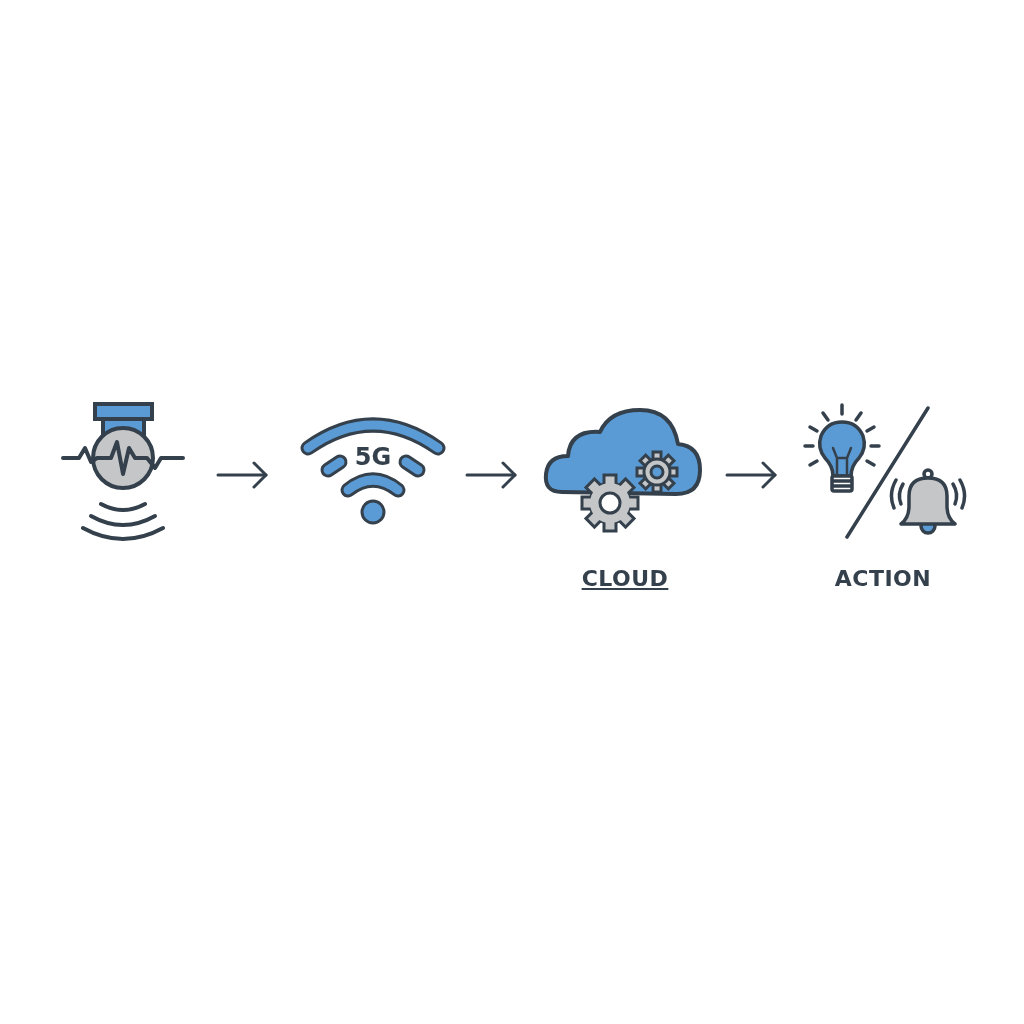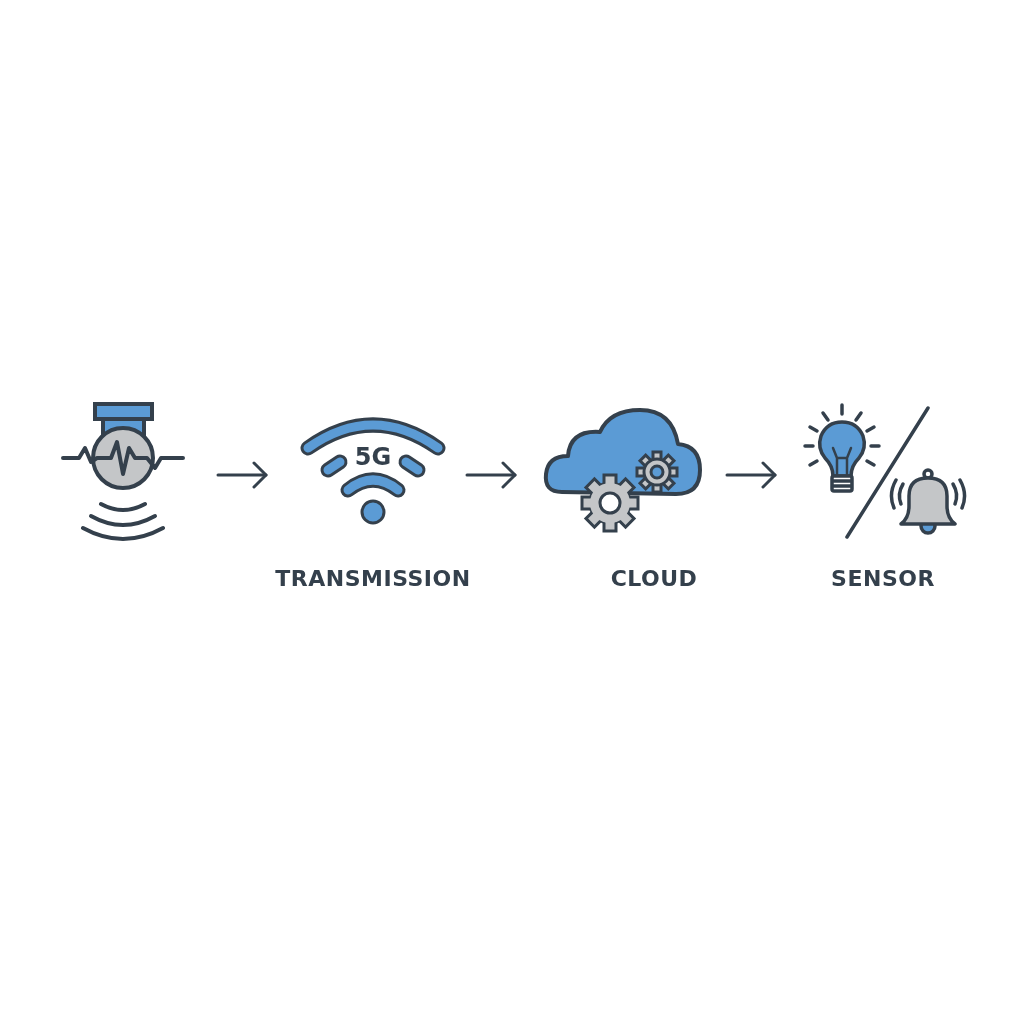--- a/index.html
+++ b/index.html
@@ -36,23 +36,20 @@
     <path d="M10,38 Q75,-8 140,38" fill="none" stroke="#5b9bd5" stroke-width="9" stroke-linecap="round"></path>
     <path d="M30,60 L42,52" fill="none" stroke="#34404c" stroke-width="15" stroke-linecap="round"></path>
     <path d="M30,60 L42,52" fill="none" stroke="#5b9bd5" stroke-width="9" stroke-linecap="round"></path>
     <path d="M108,52 L120,60" fill="none" stroke="#34404c" stroke-width="15" stroke-linecap="round"></path>
     <path d="M108,52 L120,60" fill="none" stroke="#5b9bd5" stroke-width="9" stroke-linecap="round"></path>
     <path d="M50,80 Q75,60 100,80" fill="none" stroke="#34404c" stroke-width="15" stroke-linecap="round"></path>
     <path d="M50,80 Q75,60 100,80" fill="none" stroke="#5b9bd5" stroke-width="9" stroke-linecap="round"></path>
     <circle cx="75" cy="102" r="11" fill="#5b9bd5" stroke="#34404c" stroke-width="3"></circle>
     <text x="75" y="55" text-anchor="middle" font-family="DejaVu Sans, sans-serif" font-weight="bold" font-size="24" fill="#34404c">5G</text>
   </svg>
-  <div class="label" style="left:248px;top:562px;width:250px;">
-    <div>TRANSMISSION</div>
-  </div>
 
   <svg class="arrow" style="left:463px;top:460px;" width="56" height="30" viewBox="0 0 56 30">
     <line x1="4" y1="15" x2="52" y2="15" stroke="#34404c" stroke-width="3" stroke-linecap="round"></line>
     <polyline points="40,3 52,15 40,27" fill="none" stroke="#34404c" stroke-width="3" stroke-linecap="round" stroke-linejoin="round"></polyline>
   </svg>
 
   <svg class="icon" style="left:540px;top:400px;" width="170" height="140" viewBox="0 0 170 140">
     <path d="M22,92 Q4,92 6,74 Q8,56 28,56 Q30,30 60,32 Q70,10 100,10 Q132,10 138,44 Q160,46 160,70 Q160,94 136,94 Z" fill="#5b9bd5" stroke="#34404c" stroke-width="4" stroke-linejoin="round"></path>
     <g transform="translate(70,103)">
       <g fill="#c4c6c8" stroke="#34404c" stroke-width="3">
@@ -79,21 +76,21 @@
         <rect x="11" y="-4" width="9" height="8"></rect>
         <rect x="-4" y="-20" width="8" height="9" transform="rotate(45)"></rect>
         <rect x="-4" y="-20" width="8" height="9" transform="rotate(135)"></rect>
         <rect x="-4" y="-20" width="8" height="9" transform="rotate(225)"></rect>
         <rect x="-4" y="-20" width="8" height="9" transform="rotate(315)"></rect>
       </g>
       <circle r="13" fill="#c4c6c8" stroke="#34404c" stroke-width="3"></circle>
       <circle r="6" fill="#5b9bd5" stroke="#34404c" stroke-width="3"></circle>
     </g>
   </svg>
-  <div class="label" style="left:539px;top:562px;width:230px;">
+  <div class="label" style="left:510px;top:562px;width:230px;text-decoration:underline;">
     <div>CLOUD</div>
   </div>
 
   <svg class="arrow" style="left:723px;top:460px;" width="56" height="30" viewBox="0 0 56 30">
     <line x1="4" y1="15" x2="52" y2="15" stroke="#34404c" stroke-width="3" stroke-linecap="round"></line>
     <polyline points="40,3 52,15 40,27" fill="none" stroke="#34404c" stroke-width="3" stroke-linecap="round" stroke-linejoin="round"></polyline>
   </svg>
 
   <svg class="icon" style="left:795px;top:400px;" width="180" height="145" viewBox="0 0 180 145">
     <g stroke="#34404c" stroke-width="3.5" stroke-linecap="round">
@@ -117,16 +114,16 @@
       <circle cx="133" cy="74" r="4" fill="#ffffff"></circle>
       <circle cx="133" cy="126" r="7" fill="#5b9bd5"></circle>
       <path d="M106,124 Q114,118 114,106 L114,96 Q114,78 133,78 Q152,78 152,96 L152,106 Q152,118 160,124 Z" fill="#c4c6c8"></path>
       <path d="M108,84 Q102,94 106,104" fill="none"></path>
       <path d="M101,80 Q93,94 99,108" fill="none"></path>
       <path d="M158,84 Q164,94 160,104" fill="none"></path>
       <path d="M165,80 Q173,94 167,108" fill="none"></path>
     </g>
   </svg>
   <div class="label" style="left:783px;top:562px;width:200px;">
-    <div>SENSOR</div>
+    <div>ACTION</div>
   </div>
 
 </div>
 
 </body></html>

